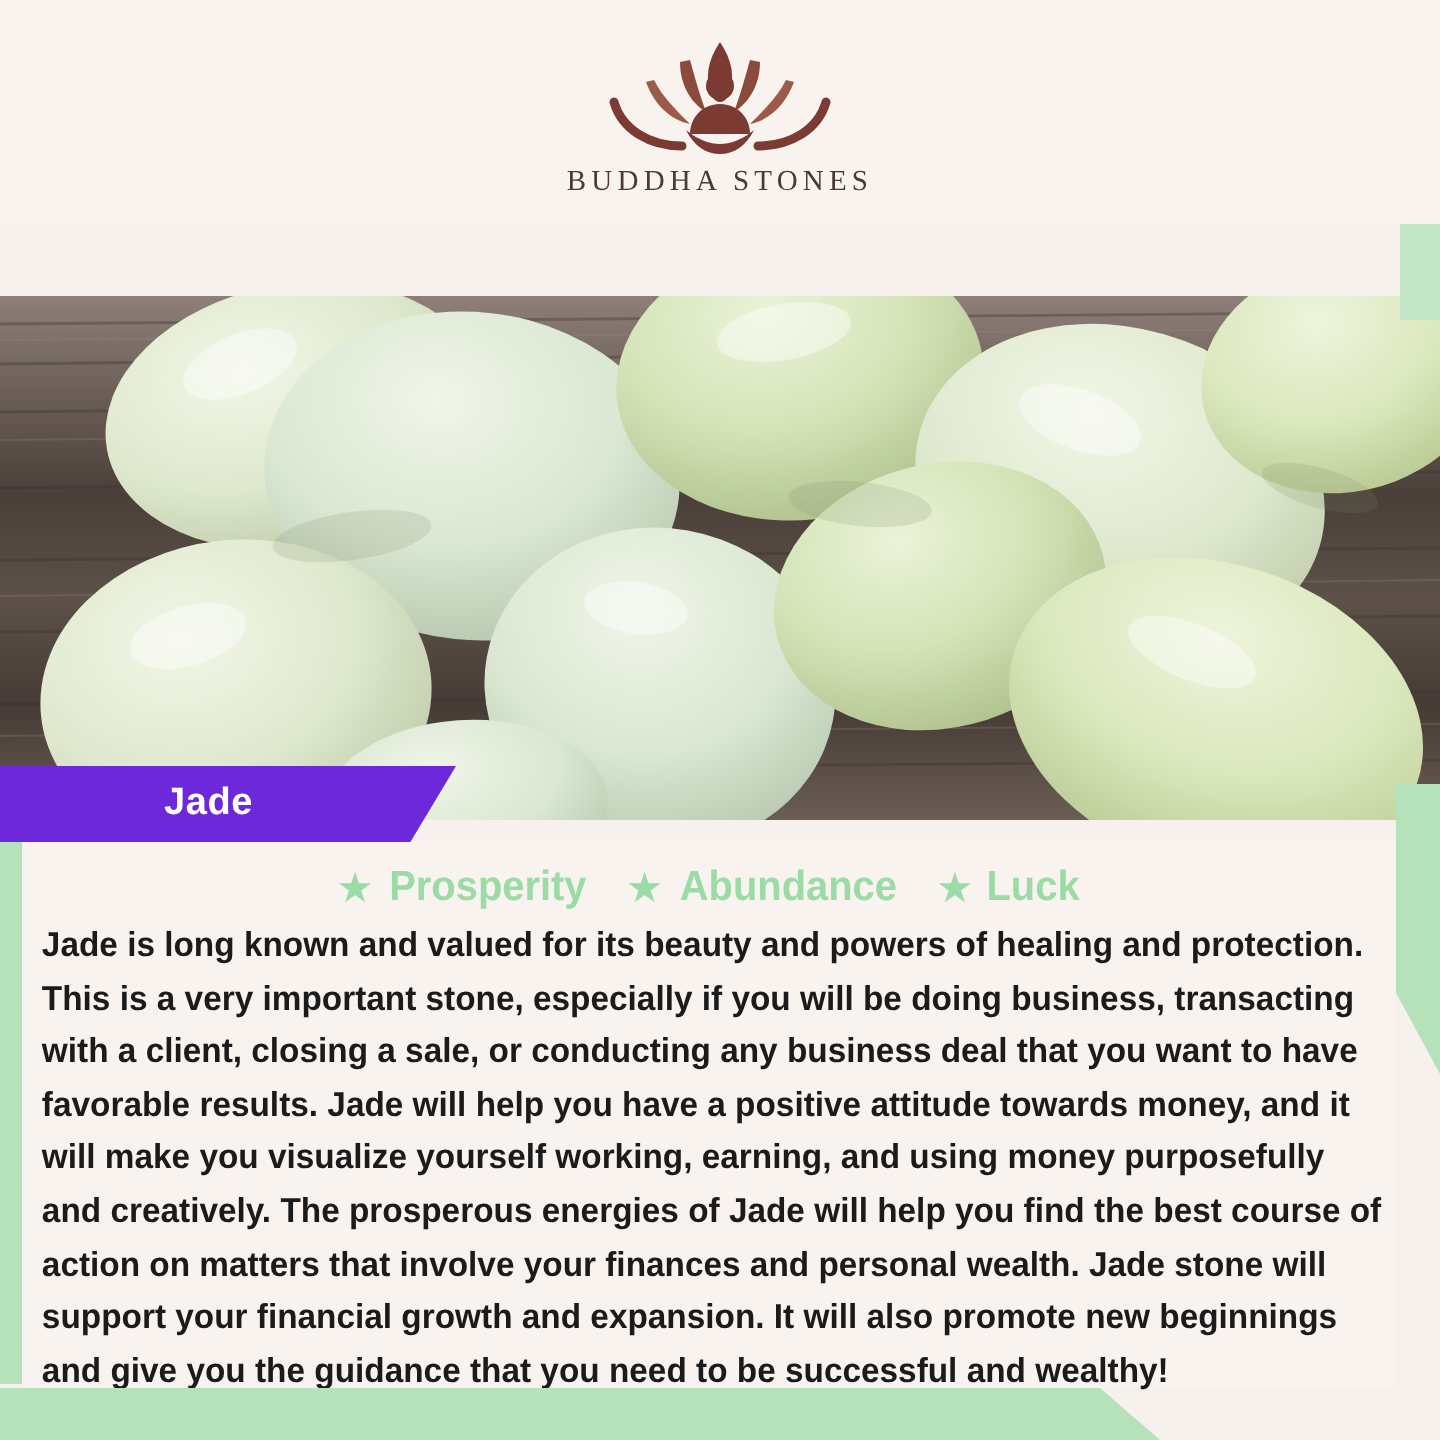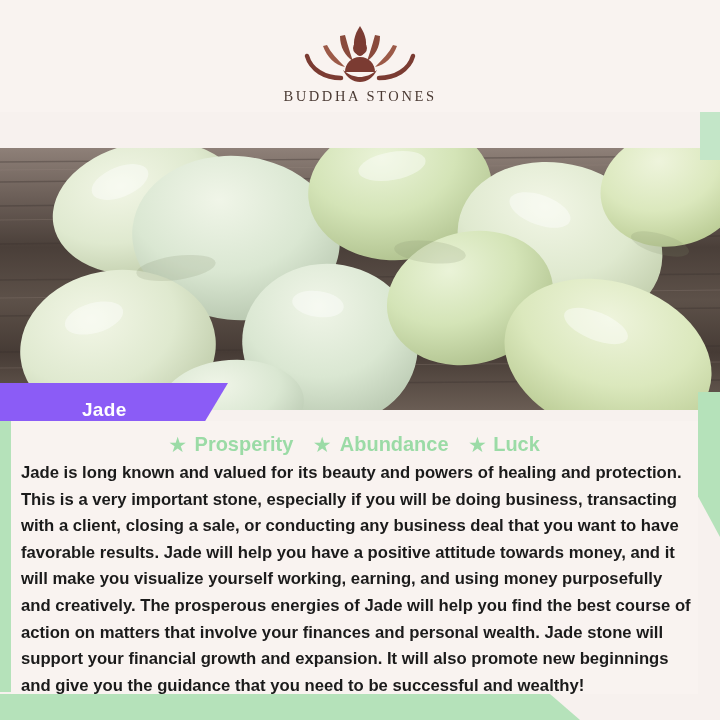--- a/index.html
+++ b/index.html
@@ -73,21 +73,21 @@
     position: absolute;
     top: 0;
     left: 0;
     width: 720px;
     height: 112px;
     background: #f9f3f0;
     display: flex;
     flex-direction: column;
     align-items: center;
     justify-content: flex-start;
-    padding-top: 20px;
+    padding-top: 15px;
     box-sizing: border-box;
     z-index: 2;
   }
   .logo-mark {
     width: 150px;
     height: 66px;
     display: block;
   }
   .logo-text {
     margin-top: 2px;
@@ -132,24 +132,24 @@
   }
   .photo svg { display: block; }
 
   
   .jade-band {
     position: absolute;
     top: 383px;
     left: 0;
     width: 228px;
     height: 38px;
-    background: #8b5cf6;
+    background: #6d28d9;
     clip-path: polygon(0 0, 100% 0, 90% 100%, 0 100%);
     display: flex;
-    align-items: flex-end;
+    align-items: center;
     z-index: 5;
   }
   .jade-label {
     margin-left: 82px;
     font-weight: bold;
     font-size: 19px;
     color: #ffffff;
     letter-spacing: 0.3px;
   }
 

